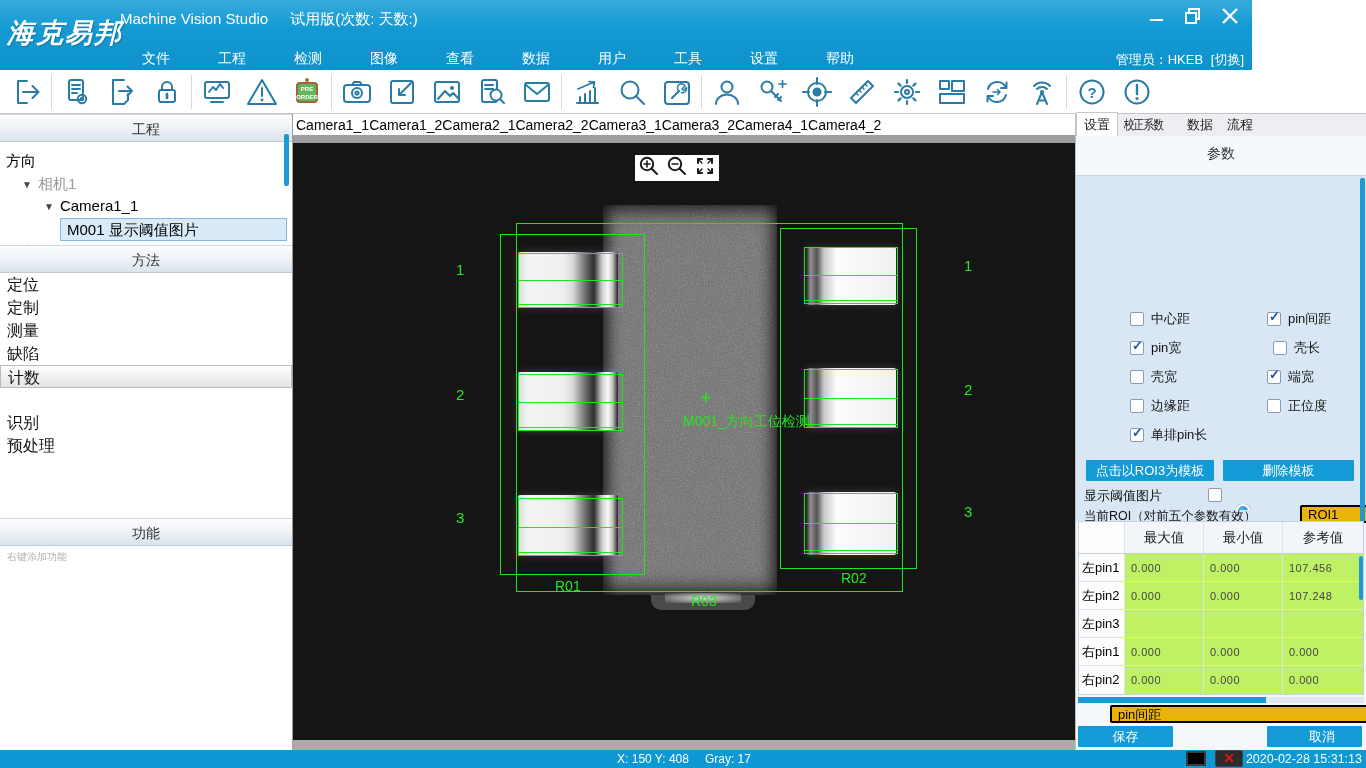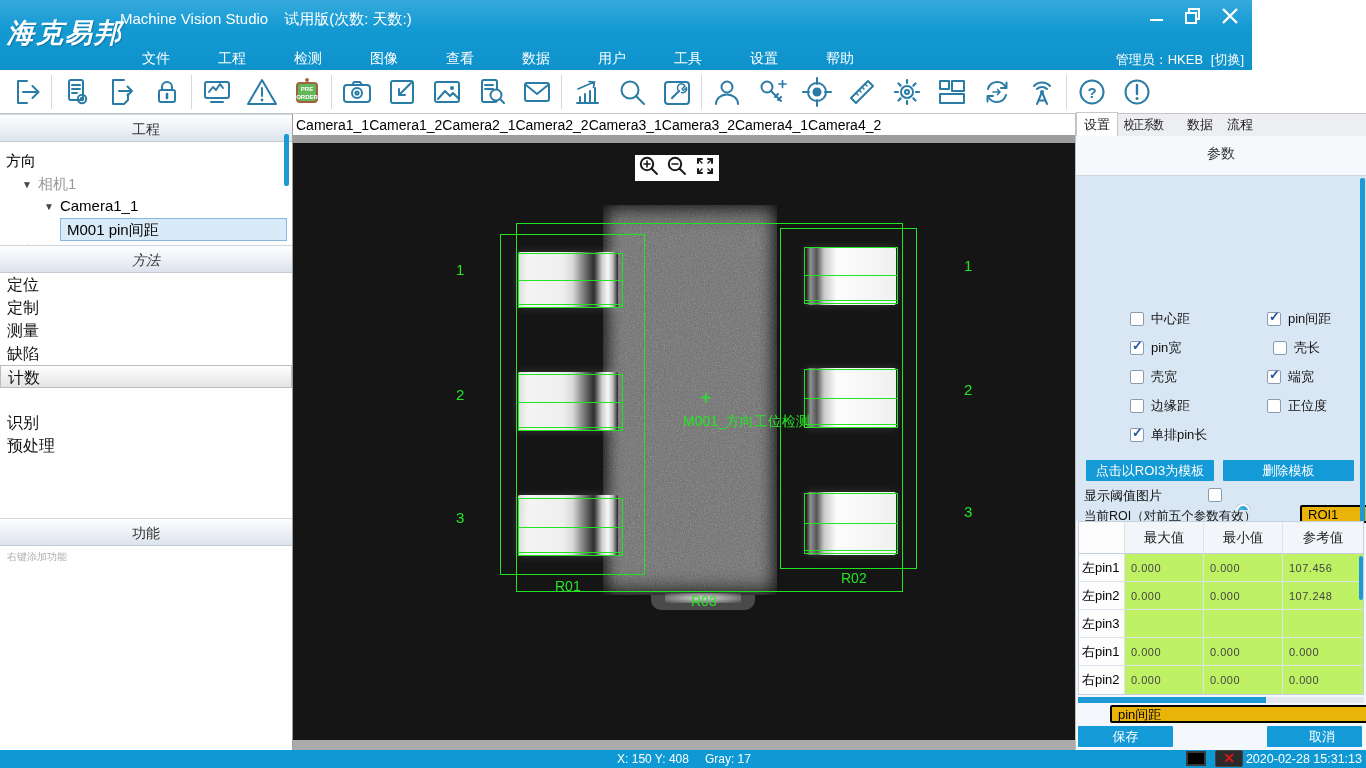--- a/index.html
+++ b/index.html
@@ -5,21 +5,21 @@
   * { margin:0; padding:0; box-sizing:border-box; }
   html,body { width:1366px; height:768px; overflow:hidden; font-family:"Liberation Sans", sans-serif; }
   #app { position:relative; width:1366px; height:768px; background:#fff; overflow:hidden; }
 
   
   .titlebar { position:absolute; left:0; top:0; width:1252px; height:70px;
     background:linear-gradient(180deg,#36aadd 0%,#149ad3 40%,#0e92cc 100%); }
   .logo { position:absolute; left:7px; top:15px; color:#fff; font-size:27px; font-weight:bold;
     letter-spacing:2px; font-style:italic; text-shadow:1px 1px 1px rgba(0,60,90,.35); }
   .app-title { position:absolute; left:120px; top:10px; color:#fff; font-size:15px; }
-  .app-title .trial { margin-left:16px; }
+  .app-title .trial { margin-left:22px; }
   .menubar { position:absolute; left:118px; top:48px; display:flex; }
   .menu-item { color:#fff; font-size:14px; padding:2px 24px; cursor:default; }
   .user-info { position:absolute; right:8px; top:51px; color:#fff; font-size:13px; }
   .user-info .switch { margin-left:4px; }
   .win-controls { position:absolute; right:10px; top:4px; display:flex; gap:14px; align-items:center; }
   .win-btn svg { stroke:#fff; stroke-width:2; fill:none; }
 
   
   .toolbar { position:absolute; left:0; top:70px; width:1366px; height:44px; background:#fff;
     border-bottom:1px solid #c6c6c6; display:flex; align-items:center; padding-left:4px; }
@@ -365,25 +365,25 @@
         </svg>
       </span>
   </div>
 
   <div class="left-panel">
     <div class="panel-header" style="top:0;">工程</div>
 
     <div class="tree-row" style="left:6px;top:36px;">方向</div>
     <div class="tree-row gray" style="left:22px;top:59px;"><span class="tri">▼</span><span>相机1</span></div>
     <div class="tree-row" style="left:44px;top:81px;"><span class="tri">▼</span><span>Camera1_1</span></div>
-    <div class="tree-sel">M001  pin间距</div>
+    <div class="tree-sel">M001  显示阈值图片</div>
     <div class="tree-partial"><span>▶</span></div>
     <div class="vthumb" style="right:3px;top:20px;width:5px;height:52px;"></div>
 
-    <div class="panel-header" style="top:131px;font-style:italic;">方法</div>
+    <div class="panel-header" style="top:131px;">方法</div>
     <div class="method-row" style="top:159px;">定位</div>
     <div class="method-row" style="top:182px;">定制</div>
     <div class="method-row" style="top:205px;">测量</div>
     <div class="method-row" style="top:228px;">缺陷</div>
     <div class="method-row sel" style="top:251px;">计数</div>
     <div class="method-row" style="top:297px;">识别</div>
     <div class="method-row" style="top:320px;">预处理</div>
 
     <div class="panel-header" style="top:404px;">功能</div>
     <div class="placeholder">右键添加功能</div>

